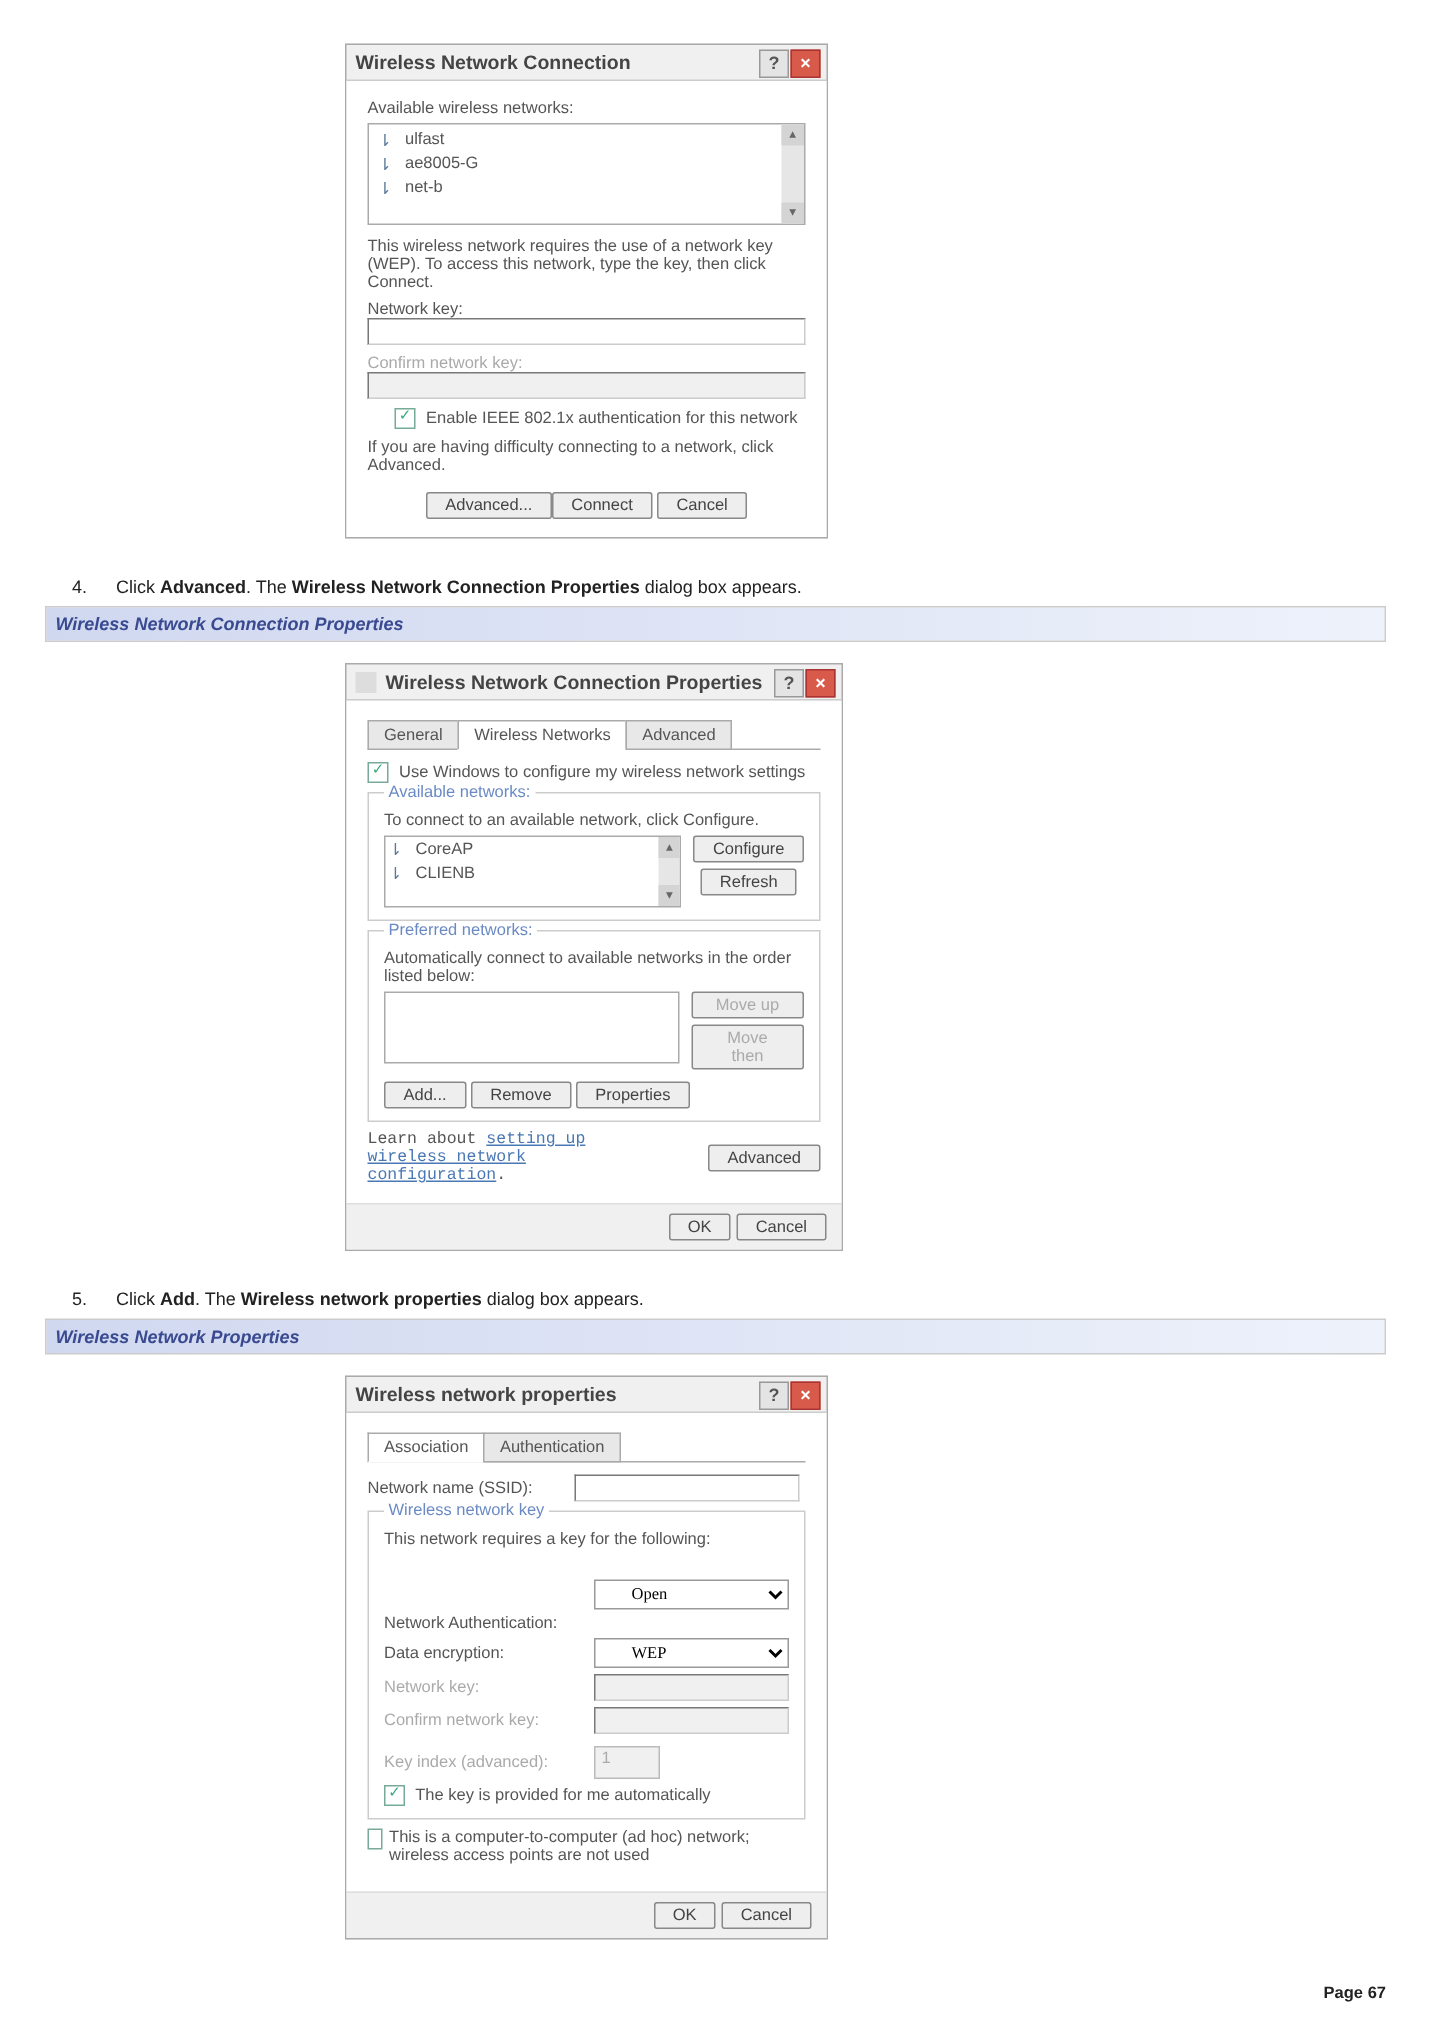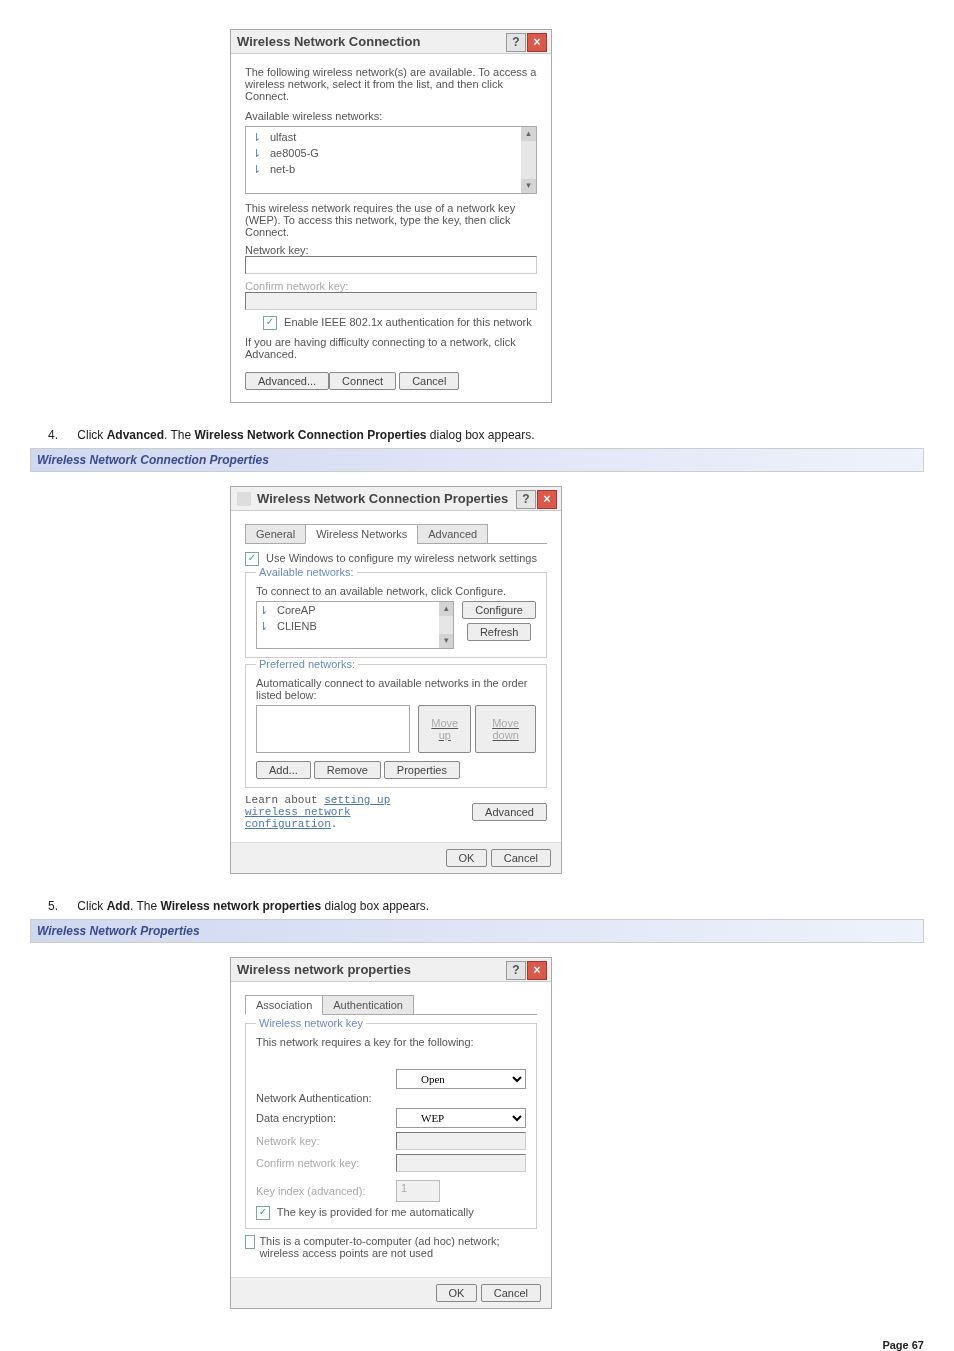--- a/index.html
+++ b/index.html
@@ -184,21 +184,20 @@
 <div class="fig">
   <div class="dialog" style="width:320px;">
     <div class="titlebar">
       <span>Wireless Network Connection</span>
       <div class="titlebar-btns">
         <span class="tb-help">?</span>
         <span class="tb-close">×</span>
       </div>
     </div>
     <div class="dialog-body">
-      <div style="margin-bottom:8px;">The following wireless network(s) are available. To access a wireless network, select it from the list, and then click Connect.</div>
       <div>Available wireless networks:</div>
       <div class="listbox">
         <div class="list-item">
             <span class="net-icon">⇂</span>
             <span>ulfast</span>
           </div>
         <div class="list-item">
             <span class="net-icon">⇂</span>
             <span>ae8005-G</span>
           </div>
@@ -218,21 +217,21 @@
       </div>
       <div class="field-row">
         <div style="color:#aaa;">Confirm network key:</div>
         <input class="textbox disabled" disabled="" style="">
       </div>
       <div style="margin:6px 0 6px 18px;">
         <span class="check">✓</span>
         <span>Enable IEEE 802.1x authentication for this network</span>
       </div>
       <div style="margin:4px 0 12px;">If you are having difficulty connecting to a network, click Advanced.</div>
-      <div style="display:flex; justify-content:flex-start;">
+      <div style="display:flex; justify-content:center;">
         <button class="btn">Advanced...</button>
         <div>
           <button class="btn">Connect</button>
           <button class="btn">Cancel</button>
         </div>
       </div>
     </div>
   </div>
 </div>
 
@@ -285,23 +284,23 @@
             <button class="btn">Refresh</button>
           </div>
         </div>
       </div>
       <div class="fieldset">
         <span class="fieldset-legend">Preferred networks:</span>
         <div style="margin-top:-8px;">Automatically connect to available networks in the order listed below:</div>
         <div style="display:flex; gap:8px; margin-top:4px;">
           <div class="small-listbox">
           </div>
-          <div style="display:flex; flex-direction:row; gap:4px;text-decoration:underline;">
+          <div style="display:flex; flex-direction:column; gap:4px;">
             <button class="btn disabled">Move up</button>
-            <button class="btn disabled">Move down</button>
+            <button class="btn disabled">Move then</button>
           </div>
         </div>
         <div style="margin-top:8px;">
           <button class="btn">Add...</button>
           <button class="btn">Remove</button>
           <button class="btn">Properties</button>
         </div>
       </div>
       <div style="display:flex; justify-content:space-between; align-items:center; margin-top:4px;">
         <div style="max-width:180px;font-family:Liberation Mono, monospace;">
@@ -330,20 +329,24 @@
       <div class="titlebar-btns">
         <span class="tb-help">?</span>
         <span class="tb-close">×</span>
       </div>
     </div>
     <div class="dialog-body">
       <div class="tabs">
         <div class="tab active">Association</div>
         <div class="tab">Authentication</div>
       </div>
+      <div style="display:flex; align-items:center; gap:8px; margin:6px 0;">
+        <span style="width:130px;">Network name (SSID):</span>
+        <input class="textbox" style="width: 150px;">
+      </div>
       <div class="fieldset">
         <span class="fieldset-legend">Wireless network key</span>
         <div style="margin-top:-8px; margin-bottom:6px;">This network requires a key for the following:</div>
         <div style="display:flex; align-items:center; margin:4px 0;">
           <span style="width:140px;margin-top:38px;">Network Authentication:</span>
           <select class="sel" style="width:130px;"><option>Open</option></select>
         </div>
         <div style="display:flex; align-items:center; margin:4px 0;">
           <span style="width:140px;">Data encryption:</span>
           <select class="sel" style="width:130px;"><option>WEP</option></select>

